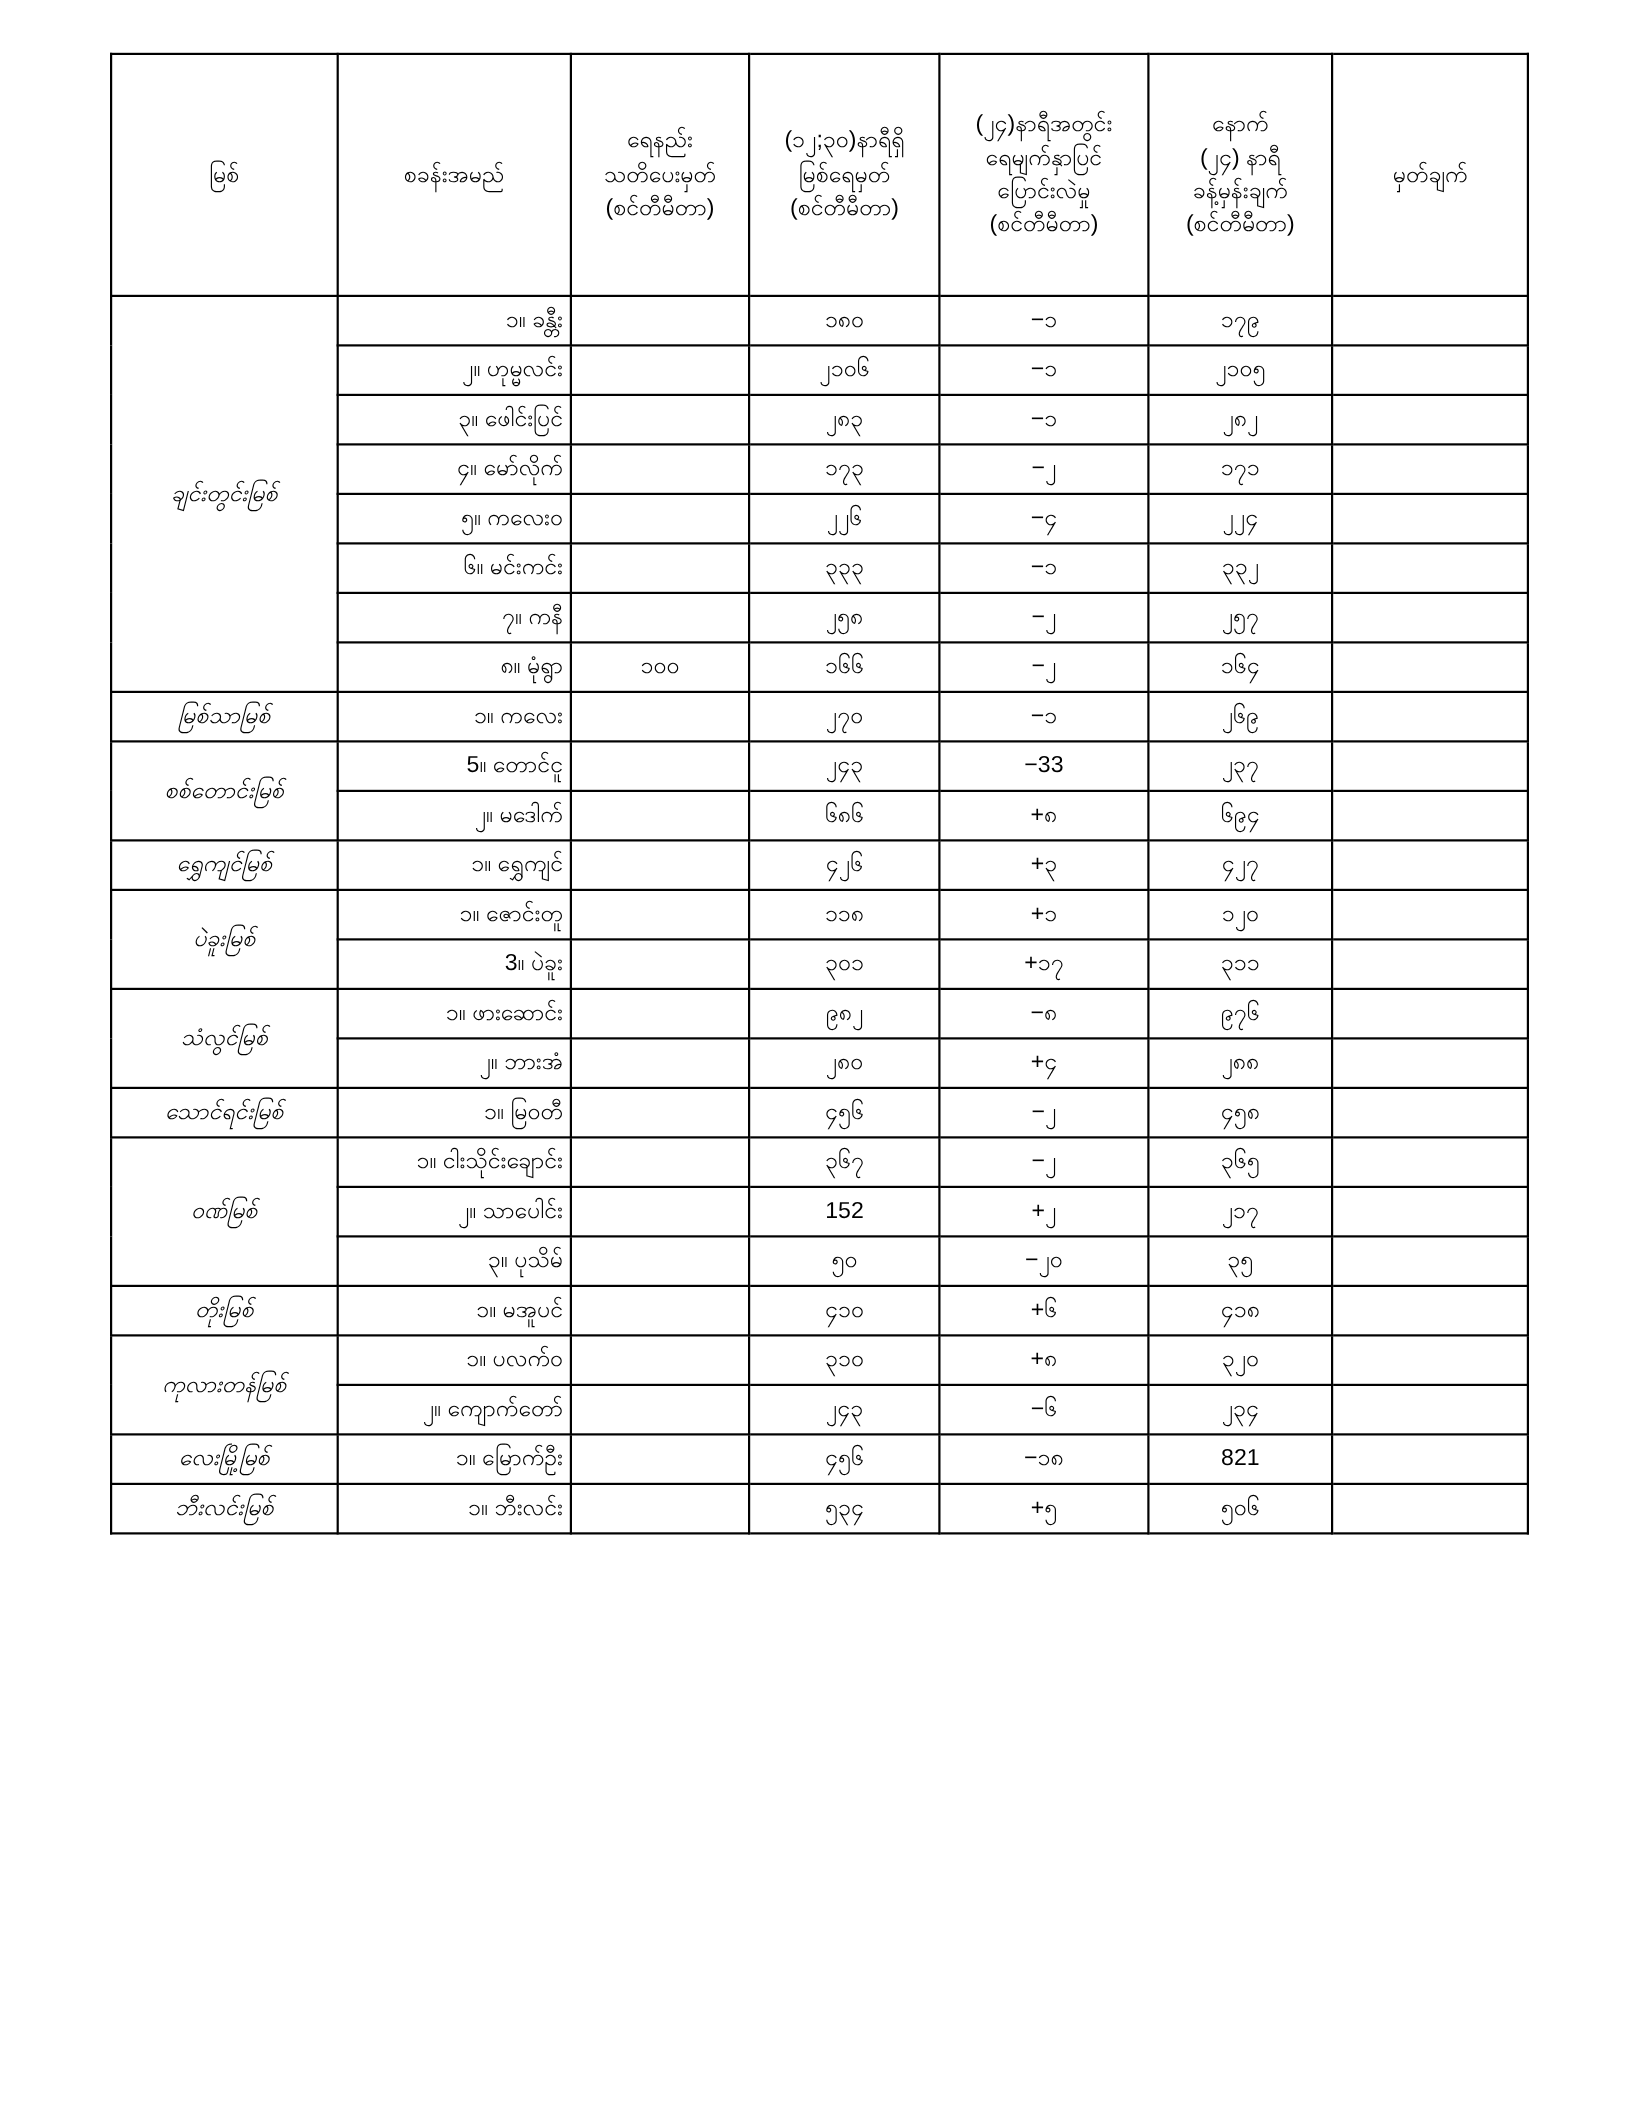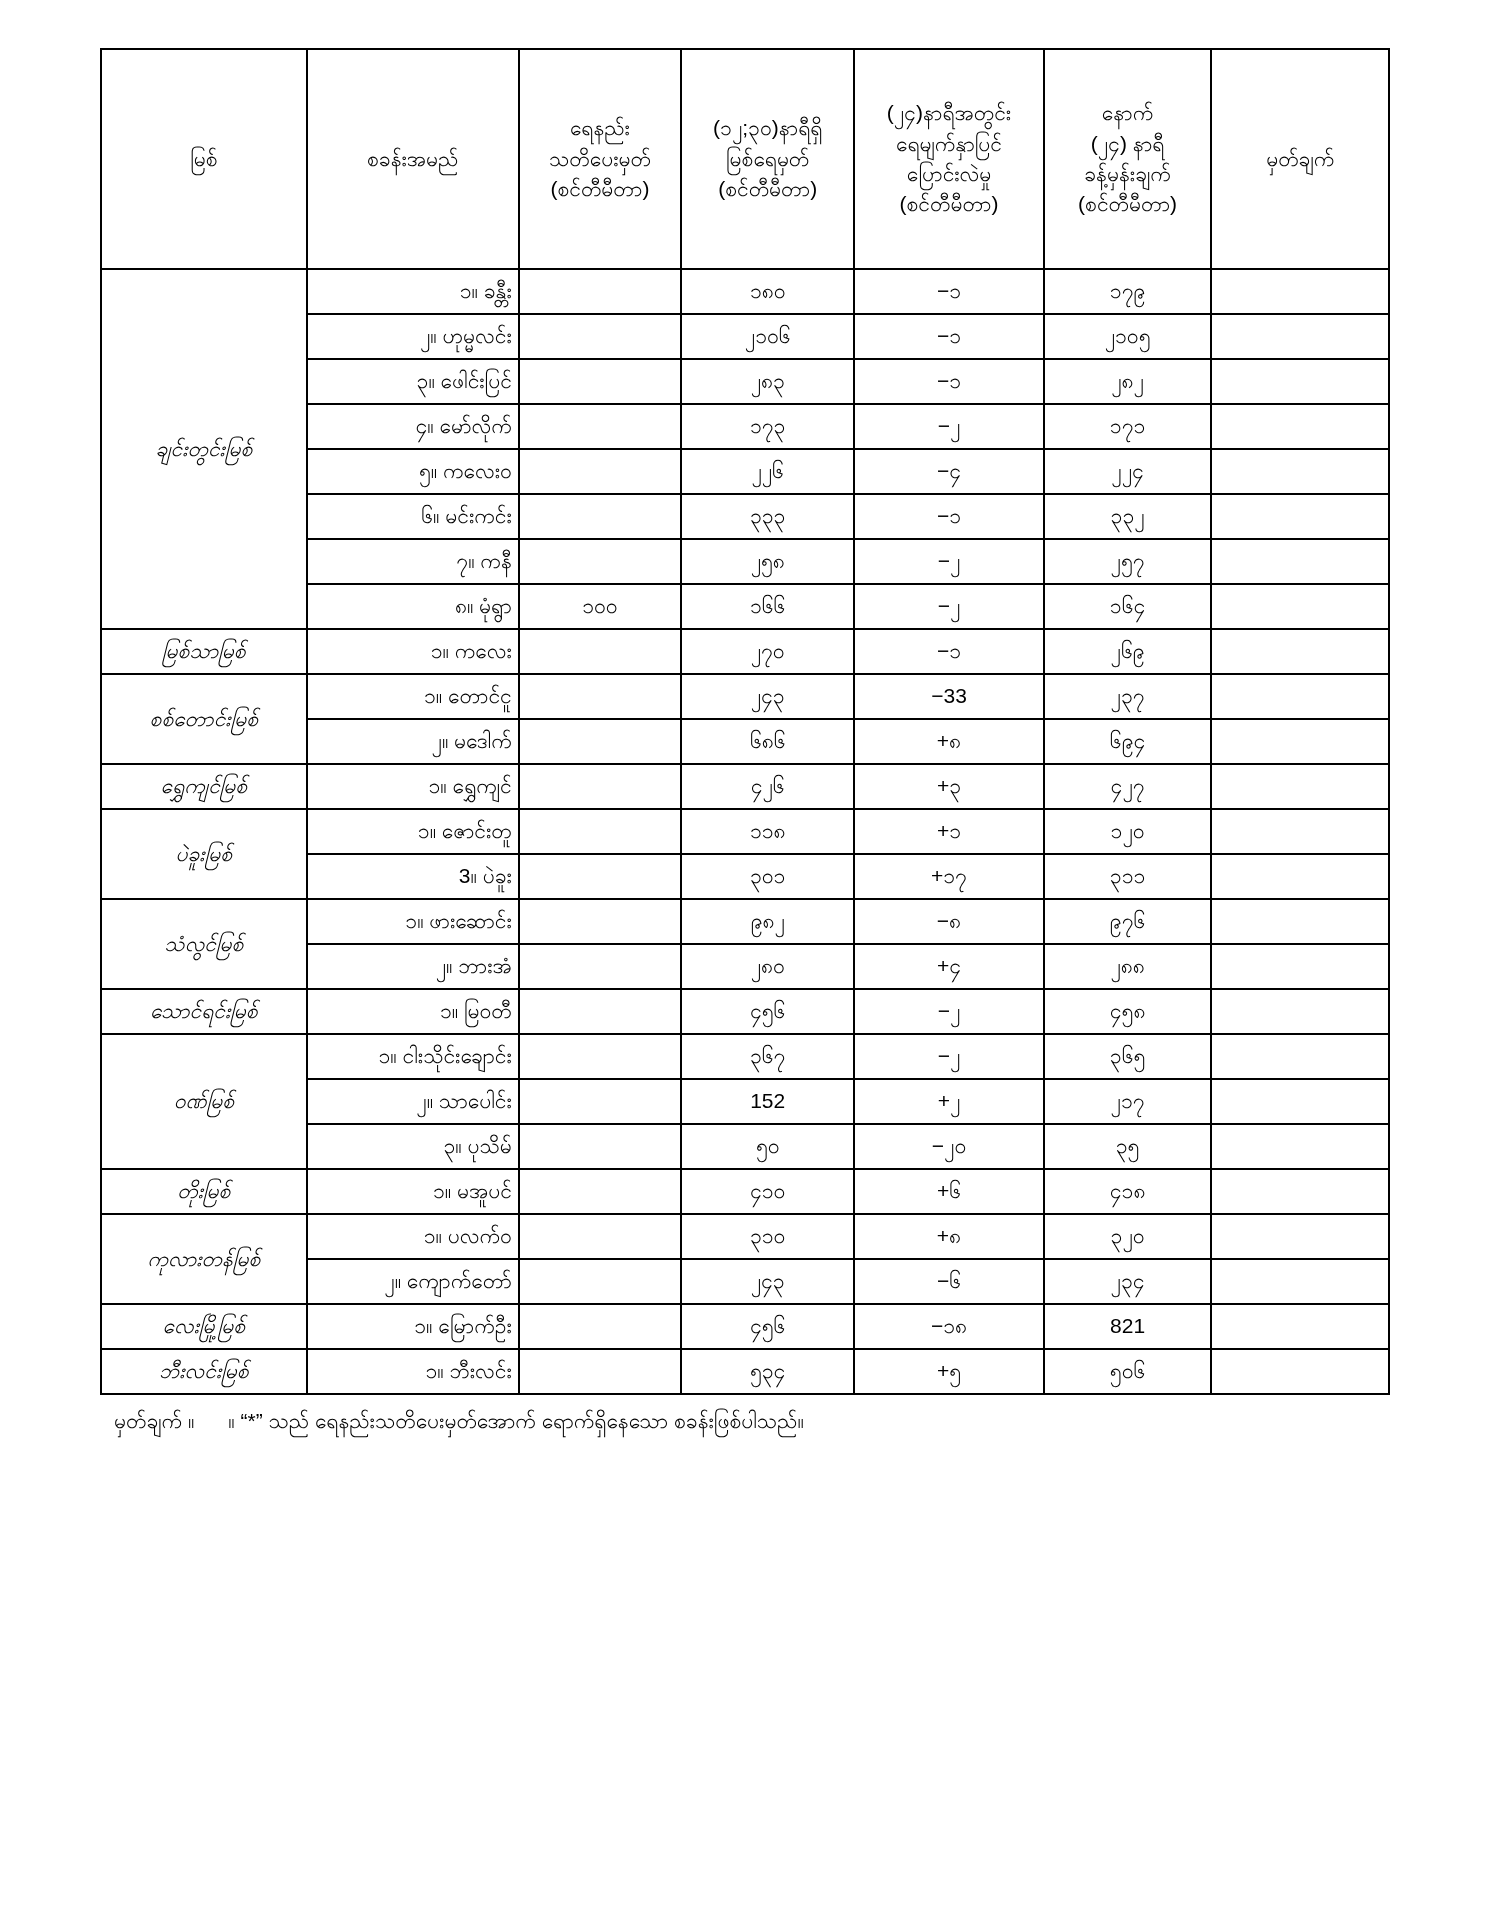--- a/index.html
+++ b/index.html
@@ -203,21 +203,21 @@
           <td class="river-cell" rowspan="1">မြစ်သာမြစ်</td>
           <td class="station-cell">၁။ ကလေး</td>
           <td class="num-cell"></td>
           <td class="num-cell">၂၇၀</td>
           <td class="num-cell">−၁</td>
           <td class="num-cell">၂၆၉</td>
           <td class="remark-cell"></td>
         </tr>
         <tr>
           <td class="river-cell" rowspan="2">စစ်တောင်းမြစ်</td>
-          <td class="station-cell">၁။ တောင်ငူ</td>
+          <td class="station-cell">5။ တောင်ငူ</td>
           <td class="num-cell"></td>
           <td class="num-cell">၂၄၃</td>
           <td class="num-cell">−33</td>
           <td class="num-cell">၂၃၇</td>
           <td class="remark-cell"></td>
         </tr>
         <tr>
           <td class="station-cell">၂။ မဒေါက်</td>
           <td class="num-cell"></td>
           <td class="num-cell">၆၈၆</td>
@@ -342,16 +342,13 @@
           <td class="station-cell">၁။ ဘီးလင်း</td>
           <td class="num-cell"></td>
           <td class="num-cell">၅၃၄</td>
           <td class="num-cell">+၅</td>
           <td class="num-cell">၅၀၆</td>
           <td class="remark-cell"></td>
         </tr>
       </tbody>
   </table>
 
-  <div class="footnote">
-    <span class="label">မှတ်ချက် ။</span><span>။ “*” သည် ရေနည်းသတိပေးမှတ်အောက် ရောက်ရှိနေသော စခန်းဖြစ်ပါသည်။</span>
-  </div>
 </div>
 
 </body></html>

